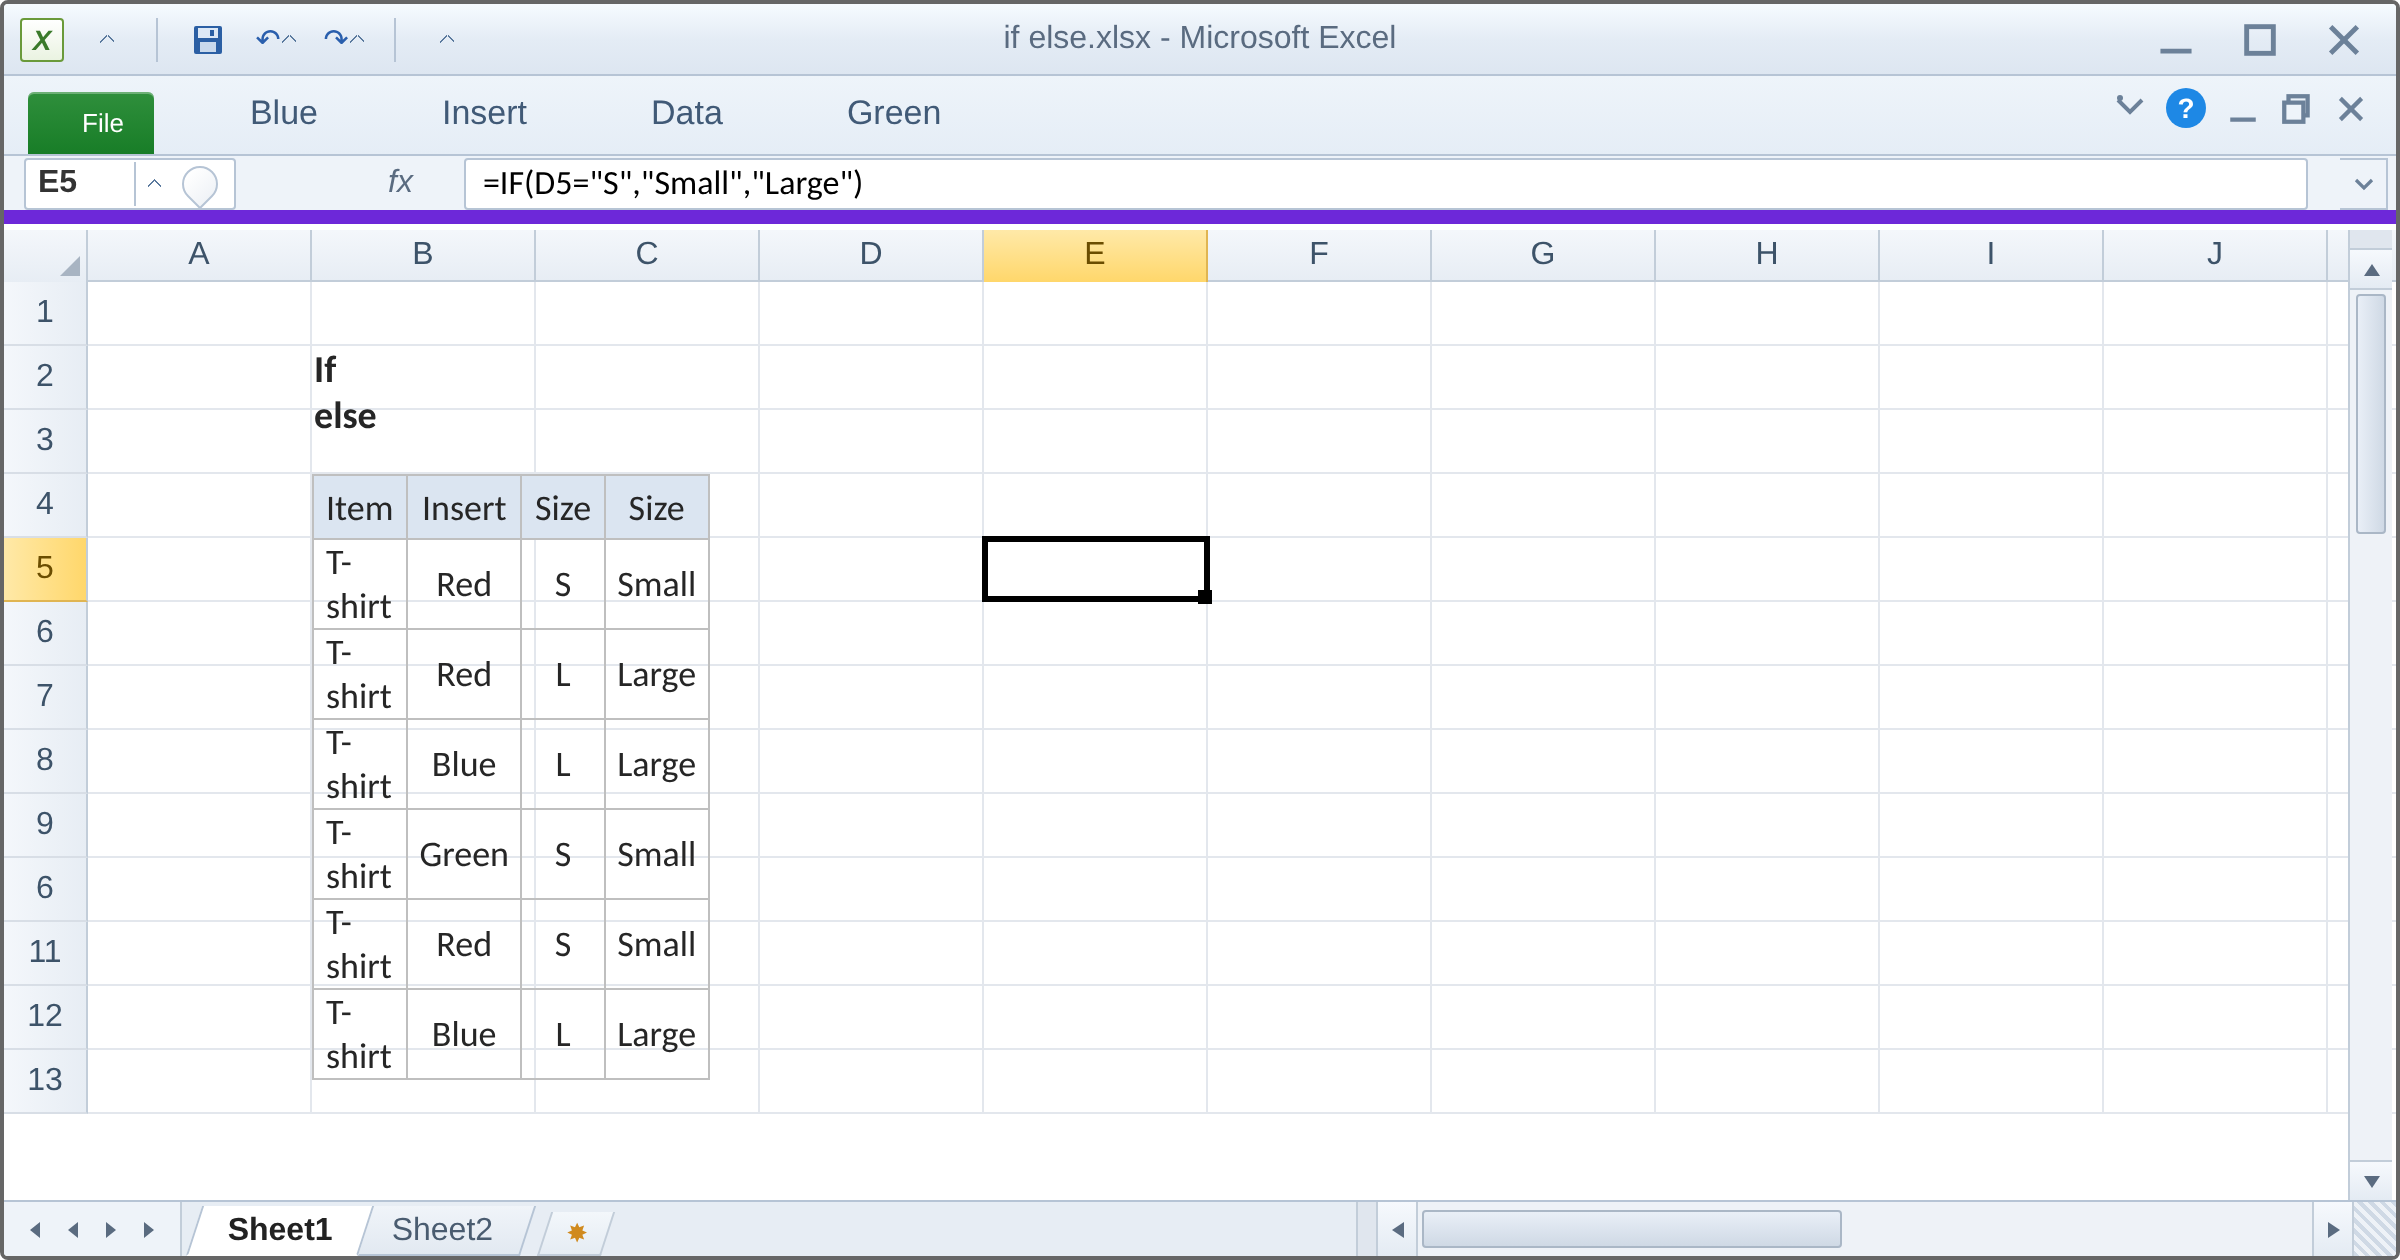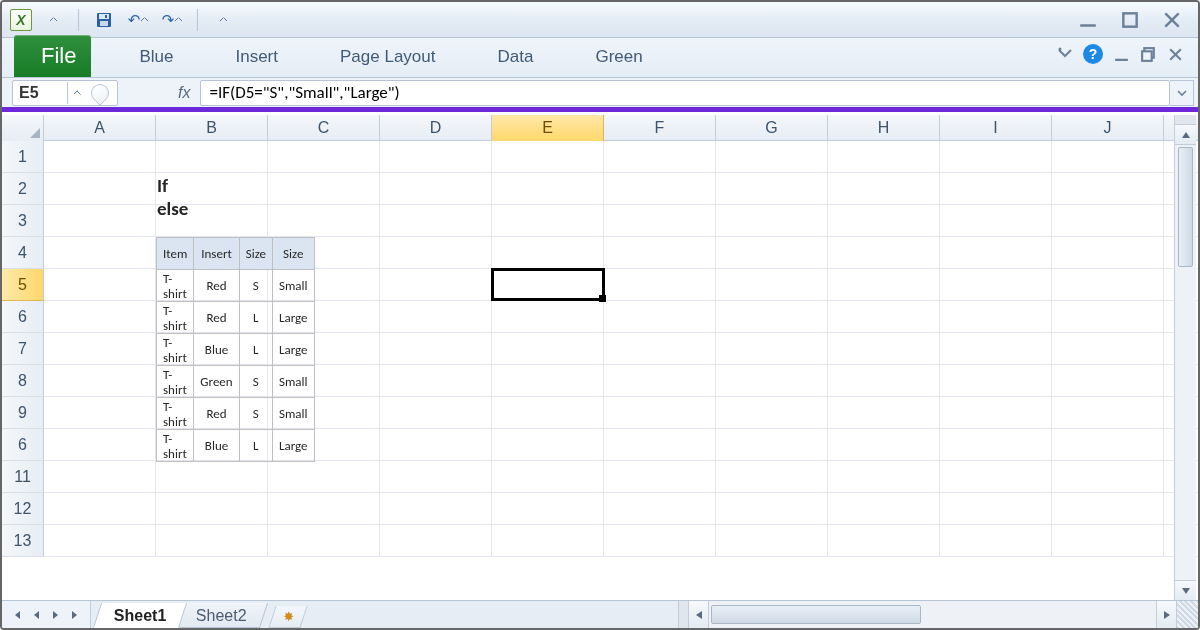--- a/index.html
+++ b/index.html
@@ -63,21 +63,21 @@
   .ribbon {
     height: 40px;
     background: linear-gradient(#eef4fa,#e5edf6);
     border-bottom: 1px solid #b6c4d5;
     display:flex; align-items:flex-end;
     padding-left:12px;
     position:relative;
   }
   .file-tab {
     background: linear-gradient(#2f8f3c,#187d27);
-    color:#fff; font-size:22px;
+    color:#fff; font-size:13px;
     padding:8px 15px 8px 27px;
     border-radius:3px 3px 0 0;
     margin-right:32px; cursor:pointer;
     box-shadow: inset 0 1px 0 rgba(255,255,255,.3);
   }
   .tab {
     color:#415a77; font-size:17px; padding:8px 16px 10px; cursor:pointer;
     margin-right:30px;
   }
   .ribbon-right {
@@ -89,23 +89,24 @@
     color:#fff; font-weight:bold; font-size:14px;
     display:flex; align-items:center; justify-content:center;
   }
   .mdi-ctrl { width:17px; height:17px; display:flex; align-items:center; justify-content:center; cursor:pointer; }
   svg.ricon { stroke:#6c8199; stroke-width:2; fill:none; }
 
   
   .formula-bar {
     height:34px;
     background:#eef3f9;
-    border-bottom:5px solid #6d28d9;
+    border-bottom:7px solid #6d28d9;
     display:flex; align-items:center;
     padding:4px 4px 4px 10px;
+    gap:16px;
   }
   .name-box {
     width:106px; height:26px; border:1px solid #b6c4d5; background:#fff;
     display:flex; align-items:center; border-radius:2px; margin-right:8px;
   }
   .name-box input {
     border:none; outline:none; width:54px; height:22px; padding:0 6px;
     font-weight:bold; font-size:16px; font-family:inherit; color:#333;
   }
   .name-drop {
@@ -188,21 +189,21 @@
     position:absolute; left:113px; top:33px;
     font-size:19px; font-weight:bold; color:#262626;
   }
   .data-table {
     position:absolute; left:112px; top:96px;
     border-collapse:collapse;
   }
   .data-table th, .data-table td {
     width:112px; height:32px;
     border:1px solid #bfbfbf;
-    font-size:13px; font-family:Calibri,sans-serif;
+    font-size:18px; font-family:Calibri,sans-serif;
     color:#262626; font-weight:normal;
     padding:0 6px;
   }
   .data-table th {
     background:#dbe5f1;
     text-align:left;
   }
   .data-table th.center, .data-table td.center { text-align:center; }
   .data-table th:first-child { text-align:left; }
 
@@ -314,20 +315,21 @@
     </div>
     <div class="qat-btn">
       <span class="redo-icon">↷</span>
         <span class="drop-tiny"></span>
     </div>
     <div class="qat-sep"></div>
     <div class="qat-btn">
         <span class="drop-tiny"></span>
       </div>
   </div>
+  <div class="doc-title">if else.xlsx - Microsoft Excel</div>
   <div class="win-controls">
     <div class="win-ctrl">
       <svg class="wicon" viewBox="0 0 18 18">
           <line x1="2" y1="14" x2="16" y2="14"></line>
         </svg>
     </div>
     <div class="win-ctrl">
       <svg class="wicon" viewBox="0 0 18 18">
           <rect x="3" y="3" width="12" height="12"></rect>
         </svg>
@@ -338,21 +340,20 @@
           <line x1="15" y1="3" x2="3" y2="15"></line>
         </svg>
     </div>
   </div>
 </div>
 
 <div class="ribbon">
   <div class="file-tab">File</div>
   <div class="tab">Blue</div>
   <div class="tab">Insert</div>
-  <div class="tab">Page Layout</div>
   <div class="tab">Data</div>
   <div class="tab">Green</div>
 
   <div class="ribbon-right">
     <div style="cursor:pointer;">
       <svg width="16" height="14" viewBox="0 0 16 14">
         <path d="M2 4 L8 10 L14 4" stroke="#6c8199" stroke-width="2" fill="none"></path>
         <circle cx="3" cy="3" r="1.5" fill="#6c8199"></circle>
       </svg>
     </div>

